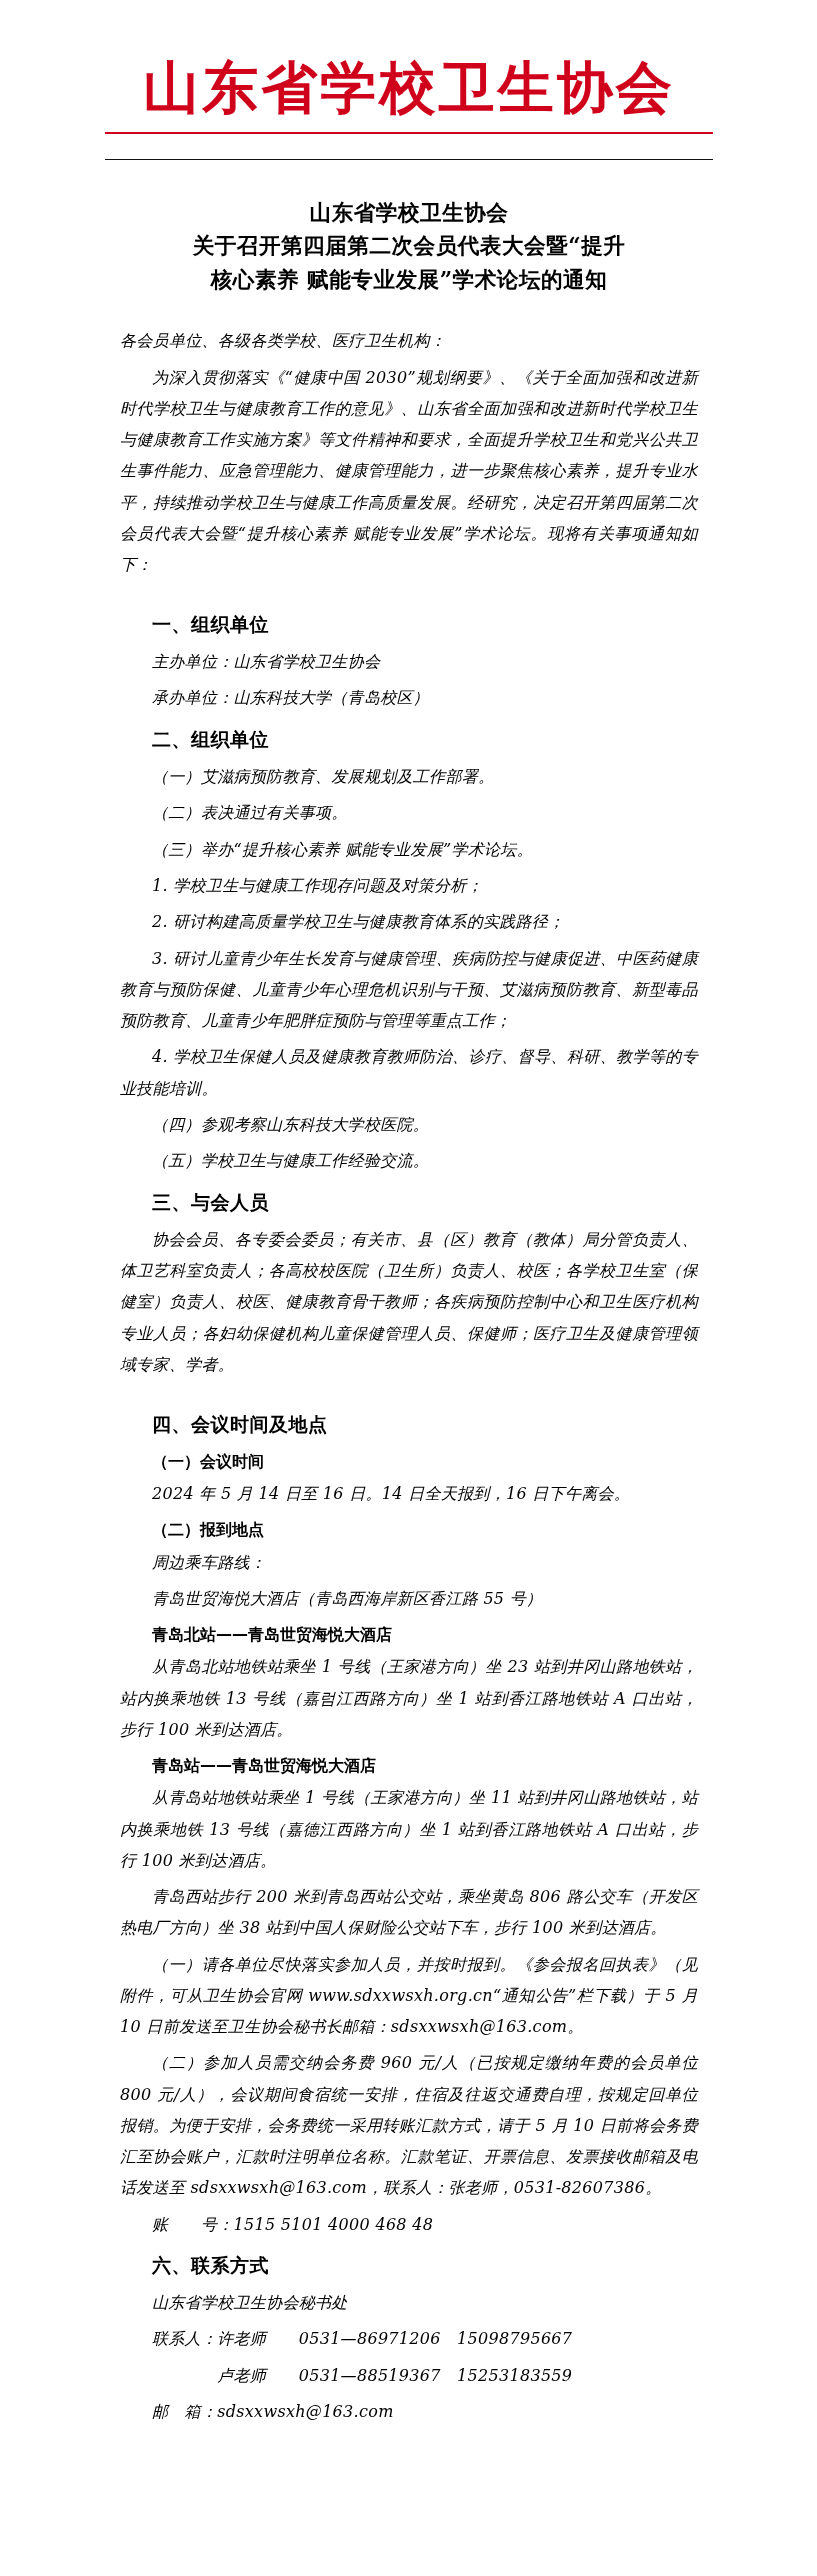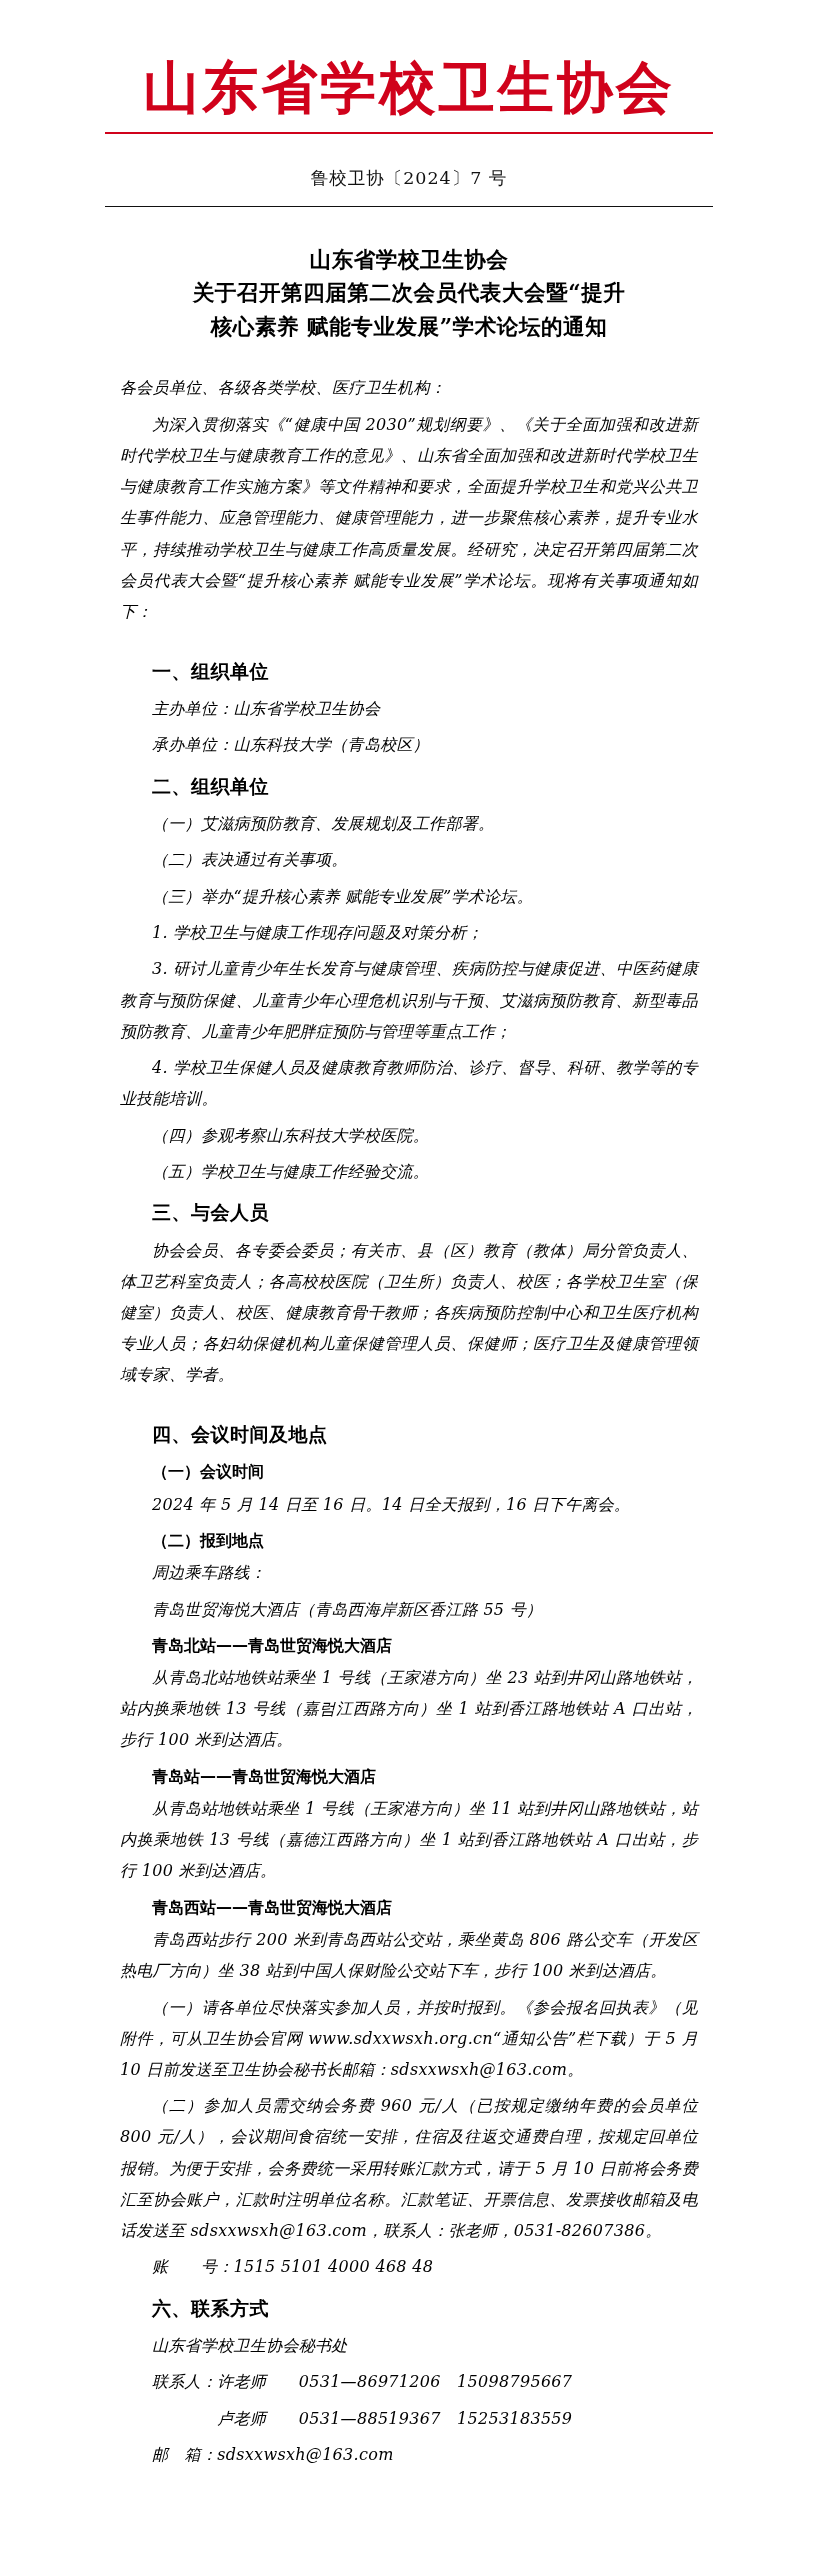--- a/index.html
+++ b/index.html
@@ -113,21 +113,20 @@
 <body>
 
 <div class="page">
   <div class="doc">
 
     <div class="letterhead">
       <div class="letterhead-title">山东省学校卫生协会</div>
       <div class="redline"></div>
     </div>
 
-    <div class="docnum">鲁校卫协〔2024〕7 号</div>
     <div class="thinline"></div>
 
     <div class="body-wrap">
 
       <div class="title-block">
         <span class="title-line">山东省学校卫生协会</span>
         <span class="title-line">关于召开第四届第二次会员代表大会暨“提升</span>
         <span class="title-line">核心素养 赋能专业发展”学术论坛的通知</span>
       </div>
 
@@ -138,41 +137,41 @@
 
       <p class="section">一、组织单位</p>
       <p class="para indent2">主办单位：山东省学校卫生协会</p>
       <p class="para indent2">承办单位：山东科技大学（青岛校区）</p>
 
       <p class="section">二、组织单位</p>
       <p class="para indent2">（一）艾滋病预防教育、发展规划及工作部署。</p>
       <p class="para indent2">（二）表决通过有关事项。</p>
       <p class="para indent2">（三）举办“提升核心素养 赋能专业发展”学术论坛。</p>
       <p class="para indent2">1. 学校卫生与健康工作现存问题及对策分析；</p>
+      <p class="para indent2">2. 研讨构建高质量学校卫生与健康教育体系的实践路径；</p>
       <p class="para indent2">3. 研讨儿童青少年生长发育与健康管理、疾病防控与健康促进、中医药健康教育与预防保健、儿童青少年心理危机识别与干预、艾滋病预防教育、新型毒品预防教育、儿童青少年肥胖症预防与管理等重点工作；</p>
       <p class="para indent2">4. 学校卫生保健人员及健康教育教师防治、诊疗、督导、科研、教学等的专业技能培训。</p>
       <p class="para indent2">（四）参观考察山东科技大学校医院。</p>
       <p class="para indent2">（五）学校卫生与健康工作经验交流。</p>
 
       <p class="section">三、与会人员</p>
       <p class="para indent2">协会会员、各专委会委员；有关市、县（区）教育（教体）局分管负责人、体卫艺科室负责人；各高校校医院（卫生所）负责人、校医；各学校卫生室（保健室）负责人、校医、健康教育骨干教师；各疾病预防控制中心和卫生医疗机构专业人员；各妇幼保健机构儿童保健管理人员、保健师；医疗卫生及健康管理领域专家、学者。</p>
 
       <div class="gap"></div>
 
       <p class="section">四、会议时间及地点</p>
       <p class="subhead">（一）会议时间</p>
       <p class="para indent2">2024 年 5 月 14 日至 16 日。14 日全天报到，16 日下午离会。</p>
       <p class="subhead">（二）报到地点</p>
       <p class="para indent2">周边乘车路线：</p>
       <p class="para indent2">青岛世贸海悦大酒店（青岛西海岸新区香江路 55 号）</p>
       <p class="subhead">青岛北站——青岛世贸海悦大酒店</p>
       <p class="para indent2">从青岛北站地铁站乘坐 1 号线（王家港方向）坐 23 站到井冈山路地铁站，站内换乘地铁 13 号线（嘉럼江西路方向）坐 1 站到香江路地铁站 A 口出站，步行 100 米到达酒店。</p>
       <p class="subhead">青岛站——青岛世贸海悦大酒店</p>
       <p class="para indent2">从青岛站地铁站乘坐 1 号线（王家港方向）坐 11 站到井冈山路地铁站，站内换乘地铁 13 号线（嘉德江西路方向）坐 1 站到香江路地铁站 A 口出站，步行 100 米到达酒店。</p>
-      <p class="subhead">青岛西站——青岛世贸海悦大酒店</p>
       <p class="para indent2">青岛西站步行 200 米到青岛西站公交站，乘坐黄岛 806 路公交车（开发区热电厂方向）坐 38 站到中国人保财险公交站下车，步行 100 米到达酒店。</p>
 
       <p class="para indent2">（一）请各单位尽快落实参加人员，并按时报到。《参会报名回执表》（见附件，可从卫生协会官网 www.sdxxwsxh.org.cn“通知公告”栏下载）于 5 月 10 日前发送至卫生协会秘书长邮箱：sdsxxwsxh@163.com。</p>
       <p class="para indent2">（二）参加人员需交纳会务费 960 元/人（已按规定缴纳年费的会员单位 800 元/人），会议期间食宿统一安排，住宿及往返交通费自理，按规定回单位报销。为便于安排，会务费统一采用转账汇款方式，请于 5 月 10 日前将会务费汇至协会账户，汇款时注明单位名称。汇款笔证、开票信息、发票接收邮箱及电话发送至 sdsxxwsxh@163.com，联系人：张老师，0531-82607386。</p>
 
       <p class="para indent2">账　　号：1515 5101 4000 468 48</p>
 
       <p class="section">六、联系方式</p>
       <p class="para indent2">山东省学校卫生协会秘书处</p>
       <p class="para indent2">联系人：许老师　　0531—86971206　15098795667</p>

